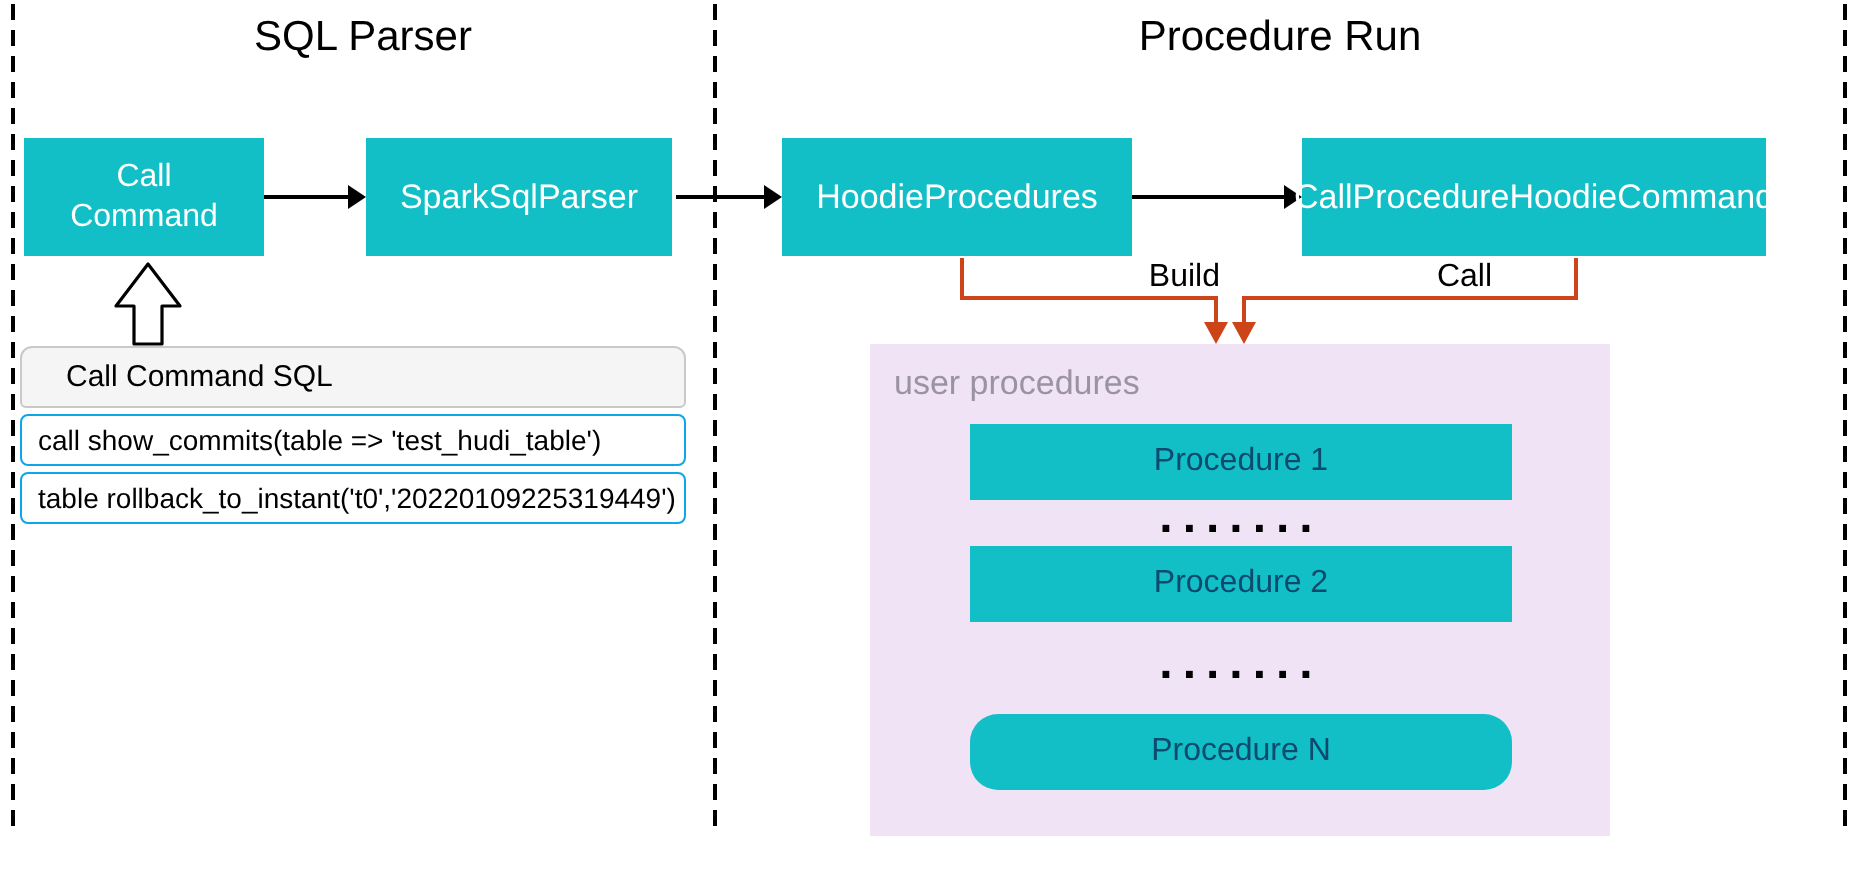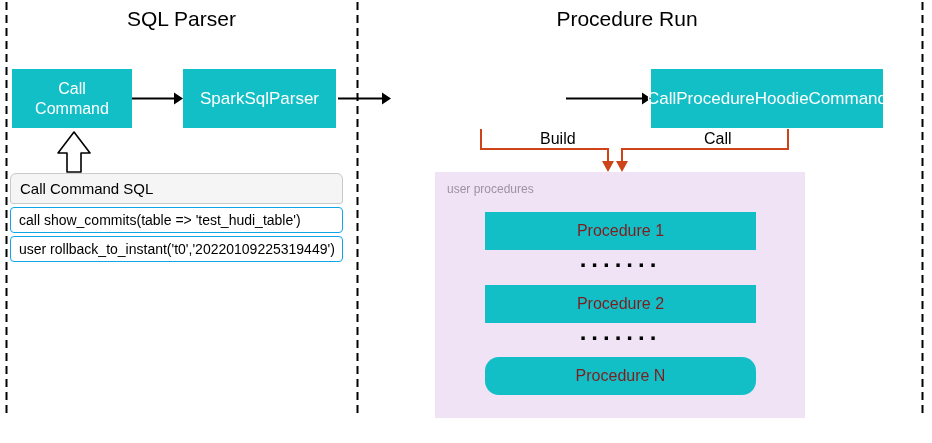--- a/index.html
+++ b/index.html
@@ -5,49 +5,49 @@
   html,body{margin:0;padding:0;background:#fff;}
   .canvas{
     position:relative;width:932px;height:443px;background:#ffffff;overflow:hidden;
     font-family:Liberation Sans, sans-serif;color:#000;
   }
   .overlay{position:absolute;left:0;top:0;width:932px;height:443px;pointer-events:none;}
   .section-title{
     position:absolute;top:6px;font-size:21px;line-height:26px;text-align:center;color:#000;
   }
   .title-sql{left:6px;width:351px;}
-  .title-proc{left:344px;width:566px;}
+  .title-proc{left:357px;width:566px;}
   .node{
     position:absolute;background:#13bfc7;color:#fff;display:flex;align-items:center;justify-content:center;
     text-align:center;font-size:17px;line-height:1.25;
   }
   .node-call-command{left:12px;top:69px;width:120px;height:59px;font-size:16px;padding:6px 18px;box-sizing:border-box;}
   .node-spark{left:183px;top:69px;width:153px;height:59px;}
   .node-hoodie{left:391px;top:69px;width:175px;height:59px;}
   .node-cphc{left:651px;top:69px;width:232px;height:59px;}
-  .edge-label{position:absolute;top:129px;height:19px;font-size:16px;line-height:19px;text-align:left;color:#000;}
+  .edge-label{position:absolute;top:129px;height:19px;font-size:16px;line-height:19px;text-align:right;color:#000;}
   .edge-label-build{left:540px;width:70px;}
-  .edge-label-call{left:704px;width:62px;}
+  .edge-label-call{left:684px;width:62px;}
   .sql-table{position:absolute;left:10px;top:173px;width:333px;}
   .sql-table .hdr{
     box-sizing:border-box;border:1px solid #c9c9c9;border-radius:6px 6px 3px 3px;background:#f5f5f5;
-    height:31px;line-height:29px;padding:0 9px;font-size:15px;color:#000;
+    height:31px;line-height:29px;padding:0 22px;font-size:15px;color:#000;
   }
   .sql-table .row{
     box-sizing:border-box;border:1px solid #0ea5e9;border-radius:4px;background:#fff;
     height:26px;line-height:24px;padding:0 8px;font-size:14px;color:#000;margin-top:3px;white-space:nowrap;
   }
   .user-procs{position:absolute;left:435px;top:172px;width:370px;height:246px;background:#f0e3f6;}
-  .user-procs .up-label{position:absolute;left:12px;top:10px;font-size:12px;color:#9a93a2;}
+  .user-procs .up-label{position:absolute;left:12px;top:10px;font-size:17px;color:#9a93a2;}
   .proc{
-    position:absolute;left:50px;width:271px;height:38px;background:#13bfc7;color:#7f1d1d;
+    position:absolute;left:50px;width:271px;height:38px;background:#13bfc7;color:#0c4a6e;
     display:flex;align-items:center;justify-content:center;font-size:16px;
   }
   .proc-1{top:40px;}
-  .proc-2{top:113px;}
+  .proc-2{top:101px;}
   .proc-n{top:185px;border-radius:14px;}
   .dots{
     position:absolute;left:50px;width:271px;height:28px;text-align:center;
     font-size:24px;font-weight:700;letter-spacing:5px;line-height:28px;color:#000;
     transform:translateY(-9px);
   }
   .dots-1{top:82px;}
   .dots-2{top:155px;}
 </style>
 </head>
@@ -93,29 +93,30 @@
       <path d="M788,129 L788,149 L622,149 L622,162" fill="none" stroke="#ce4419" stroke-width="2"></path>
       <polygon points="616,161 622,172 628,161" fill="#ce4419"></polygon>
     </g>
   </svg>
 
   <div class="section-title title-sql">SQL Parser</div>
   <div class="section-title title-proc">Procedure Run</div>
 
   <div class="node node-call-command">Call Command</div>
   <div class="node node-spark">SparkSqlParser</div>
+  <div class="node node-hoodie">HoodieProcedures</div>
   <div class="node node-cphc">CallProcedureHoodieCommand</div>
 
   <div class="edge-label edge-label-build">Build</div>
   <div class="edge-label edge-label-call">Call</div>
 
   <div class="sql-table">
     <div class="hdr">Call Command SQL</div>
     <div class="row">call show_commits(table =&gt; 'test_hudi_table')</div>
-    <div class="row">user rollback_to_instant('t0','20220109225319449')</div>
+    <div class="row">table rollback_to_instant('t0','20220109225319449')</div>
   </div>
 
   <div class="user-procs">
     <div class="up-label">user procedures</div>
     <div class="proc proc-1">Procedure 1</div>
     <div class="dots dots-1">.......</div>
     <div class="proc proc-2">Procedure 2</div>
     <div class="dots dots-2">.......</div>
     <div class="proc proc-n">Procedure N</div>
   </div>

